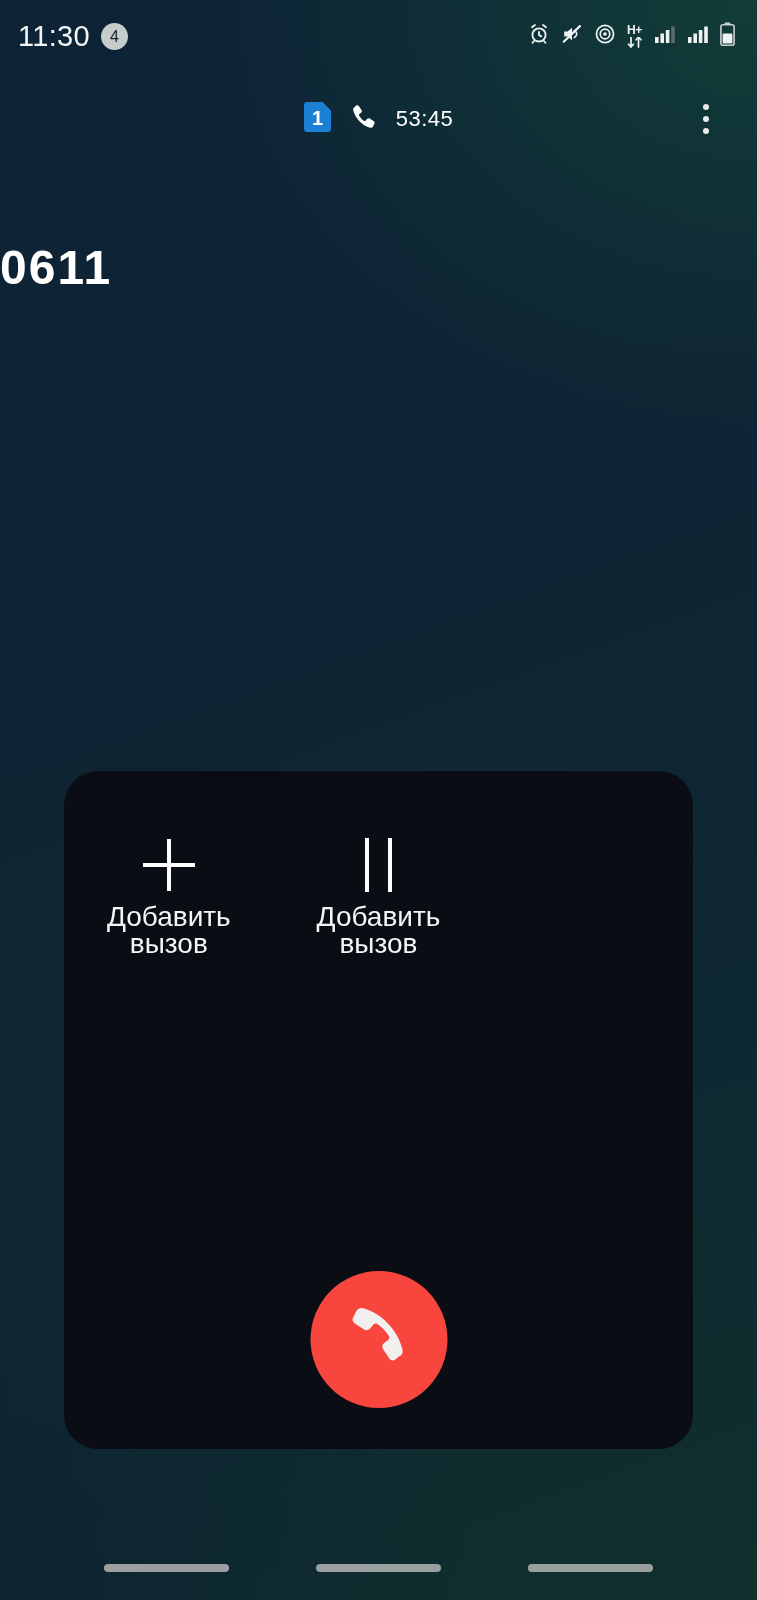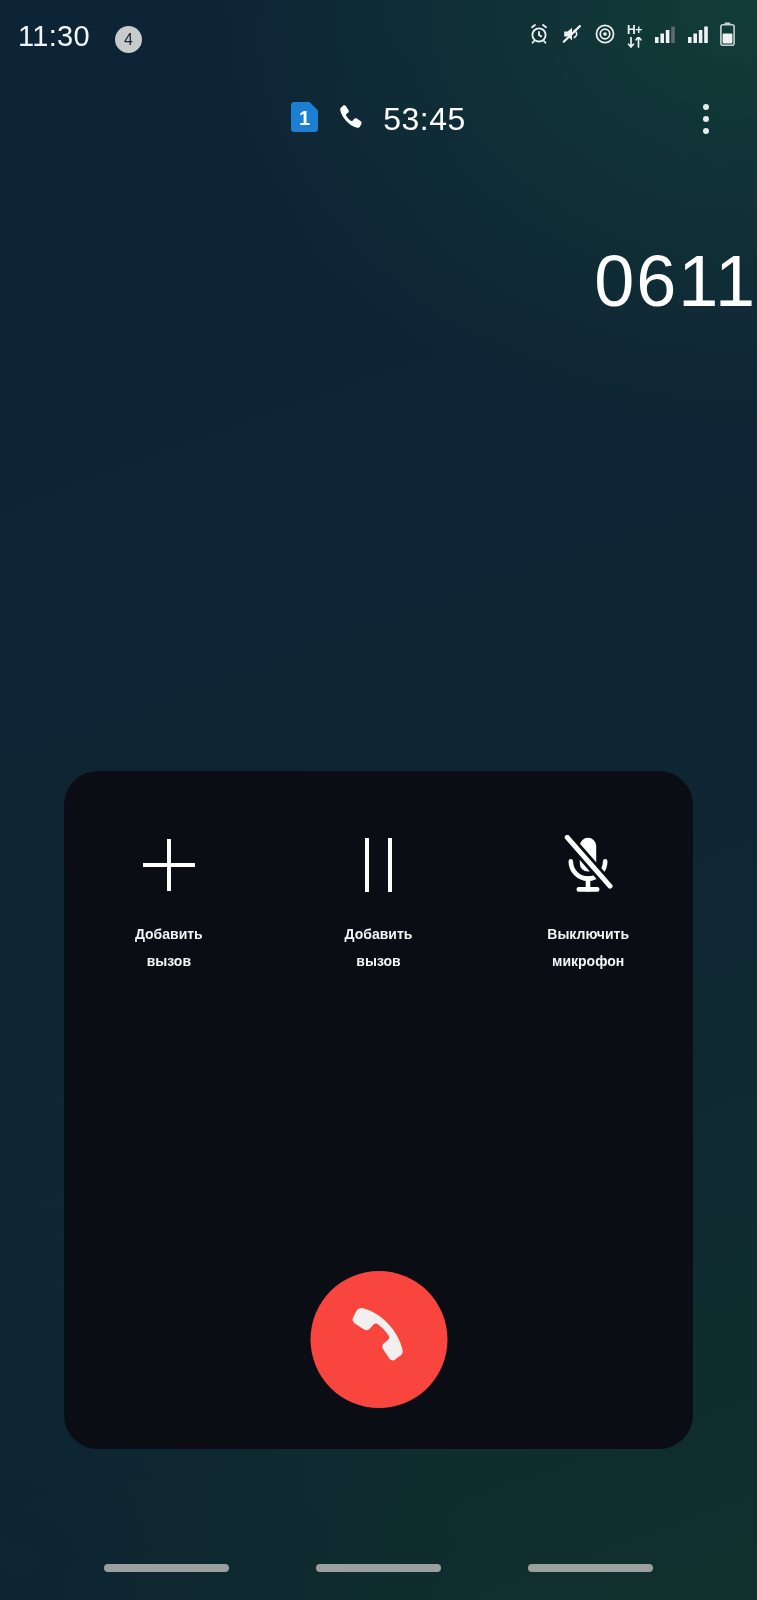--- a/index.html
+++ b/index.html
@@ -19,53 +19,53 @@
     color:#ffffff;
     overflow:hidden;
   }
 
   
   #statusbar {
     position:absolute; top:0; left:0; right:0; height:72px;
     display:flex; align-items:center; justify-content:space-between;
     padding:0 22px 0 18px;
   }
-  .sb-left { display:flex; align-items:flex-end; gap:25px; }
+  .sb-left { display:flex; align-items:center; gap:11px; }
   .sb-clock { font-size:29px; font-weight:400; letter-spacing:0.3px; color:#f2f5f6; }
   .notif-badge {
     width:27px; height:27px; border-radius:50%;
     background:#c6cbcb; color:#16232c;
     font-size:16px; line-height:27px; text-align:center; font-weight:400;
   }
   .sb-right { display:flex; align-items:center; gap:11px; }
   .sb-icon { display:block; }
   .hplus { display:flex; align-items:center; gap:1px; }
   .hplus-txt { font-size:12px; font-weight:700; line-height:1; letter-spacing:-0.5px; color:#eef2f2; }
   .hplus-col { display:flex; flex-direction:column; align-items:flex-start; gap:1px; }
 
   
   #call-header {
     position:absolute; top:92px; left:0; right:0; height:54px;
     display:flex; align-items:center; justify-content:center;
   }
   .ch-group { display:flex; align-items:center; gap:17px; }
   .sim-chip { display:block; }
-  .call-timer { font-size:32px; font-weight:400; color:#ffffff; letter-spacing:0.5px; }
+  .call-timer { font-size:22px; font-weight:400; color:#ffffff; letter-spacing:0.5px; }
   #overflow-menu {
     position:absolute; top:96px; right:28px;
     width:46px; height:46px;
     display:flex; flex-direction:column; align-items:center; justify-content:center; gap:6px;
   }
   #overflow-menu i { display:block; width:6px; height:6px; border-radius:50%; background:#e8eceb; }
 
   
   #caller-number {
     position:absolute; top:240px; left:0; right:0;
-    text-align:right;
-    font-size:72px; font-weight:400; letter-spacing:2px;
+    text-align:left;
+    font-size:48px; font-weight:700; letter-spacing:2px;
     color:#ffffff;
   }
 
   
   #control-panel {
     position:absolute; left:64px; top:771px;
     width:629px; height:678px;
     background:#0a0d13;
     border-radius:34px;
   }
@@ -77,22 +77,21 @@
   }
   .ctrl-btn {
     display:flex; flex-direction:column; align-items:center;
     background:none; border:none; color:#ffffff; cursor:pointer;
   }
   .ctrl-icon {
     height:76px; width:100%;
     display:flex; align-items:center; justify-content:center;
   }
   .ctrl-label {
-    margin-top:18px;
-    font-size:14px; line-height:27px; font-weight:700;
+    font-size:28px; line-height:27px; font-weight:400;
     text-align:center; color:#f4f6f6; white-space:pre-line;
   }
 
   
   .ico-plus { position:relative; width:52px; height:52px; }
   .ico-plus::before, .ico-plus::after {
     content:""; position:absolute; background:#ffffff;
   }
   .ico-plus::before { left:0; top:24px; width:52px; height:4px; }
   .ico-plus::after  { top:0; left:24px; width:4px; height:52px; }
@@ -242,34 +241,20 @@
               <i></i>
               <i></i>
             </span>
         </span>
         <span class="ctrl-label">Добавить
 вызов</span>
       </div>
 
 
 
-      <div class="ctrl-btn">
-        <span class="ctrl-icon">
-          <svg width="52" height="60" viewBox="0 0 26 30">
-            <path d="M13 1.4a4.1 4.1 0 0 1 4.1 4.1v8.7a4.1 4.1 0 0 1-8.2 0V5.5A4.1 4.1 0 0 1 13 1.4z" fill="#ffffff"></path>
-            <path d="M4.4 13.2c0 4.7 3.9 8.6 8.6 8.6s8.6-3.9 8.6-8.6" fill="none" stroke="#ffffff" stroke-width="2.3" stroke-linecap="round"></path>
-            <path d="M13 21.8v5.4" stroke="#ffffff" stroke-width="2.3" stroke-linecap="round"></path>
-            <path d="M8.4 27.2h9.2" stroke="#ffffff" stroke-width="2.3" stroke-linecap="round"></path>
-            <path d="M2.6 1.2 24 25.6" stroke="#0a0d13" stroke-width="5.4" stroke-linecap="round"></path>
-            <path d="M2.6 1.2 24 25.6" stroke="#ffffff" stroke-width="2.5" stroke-linecap="round"></path>
-          </svg>
-        </span>
-        <span class="ctrl-label">Выключить
-микрофон</span>
-      </div>
 
 
     </div>
 
     <div id="end-call-button">
       <span>
         <svg width="72" height="72" viewBox="0 0 48 48">
           <g transform="rotate(180 24 24)">
             <path d="M13.2 9.3c1.2-.6 2.8-.2 3.6 1l4.2 6.4c.8 1.2.6 2.8-.6 3.8l-3 2.4c-.6.6-.8 1.4-.4 2.2a25.2 25.2 0 0 0 8 8.4c.8.4 1.6.2 2.2-.4l2.6-3c1-1 2.6-1.2 3.8-.4l6.4 4.2c1.2.8 1.6 2.4 1 3.6l-2 4a4.4 4.4 0 0 1-4.8 2.4C22.8 41.2 10.8 29.2 8 16.4a4.4 4.4 0 0 1 2.4-4.8z" fill="#f2f0ee"></path>
           </g>

